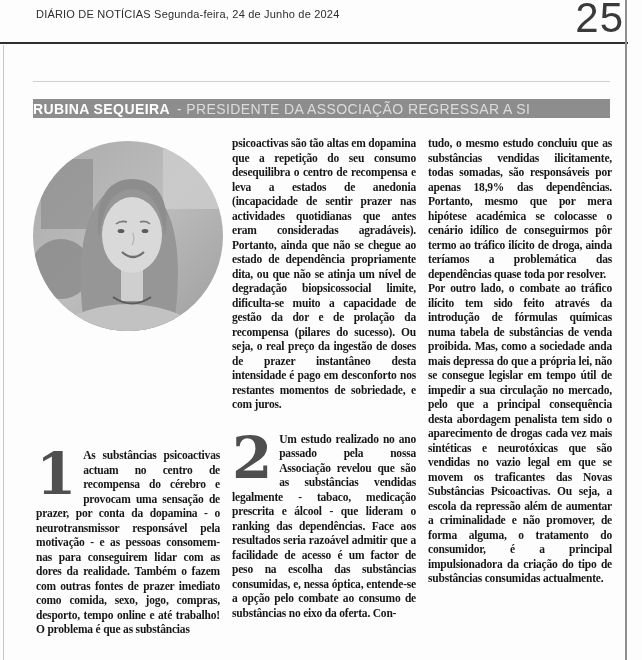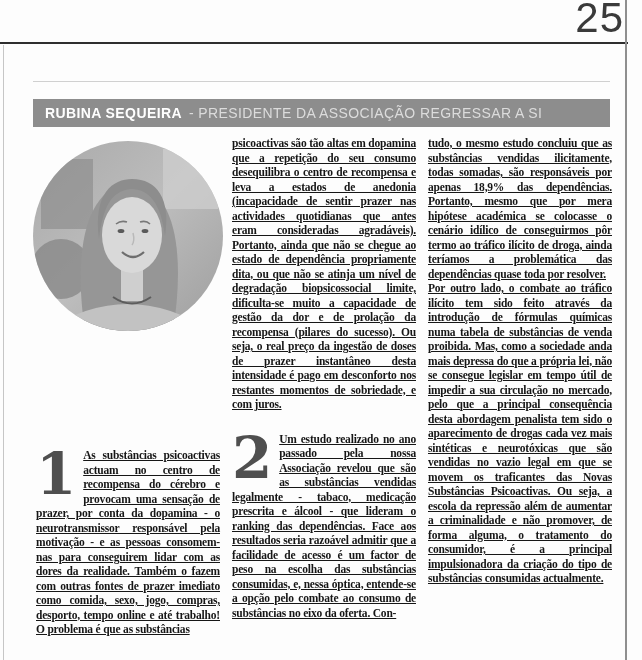--- a/index.html
+++ b/index.html
@@ -13,47 +13,47 @@
   }
   .pagenum{
     position:absolute;top:-6px;right:18px;font-size:42px;font-weight:300;
     color:#3a3a3a;letter-spacing:1px;
   }
   .top-rule{position:absolute;top:42px;left:0;width:628px;height:2px;background:#2e2e2e;}
   .left-border{position:absolute;top:45px;bottom:0;left:3px;width:1px;background:#c6c6c6;}
   .right-border{position:absolute;top:0;bottom:0;left:625px;width:2px;background:#8f8f8f;}
   .kicker-rule{position:absolute;top:81px;left:33px;width:577px;height:1px;background:#d0d0d0;}
   .kicker{
-    position:absolute;top:99px;left:33px;width:577px;height:28px;background:#8d8d8d;
-    display:flex;align-items:center;padding-left:12px;box-sizing:border-box;white-space:nowrap;
+    position:absolute;top:99px;left:33px;width:577px;height:19px;background:#8d8d8d;
+    display:flex;align-items:center;box-sizing:border-box;white-space:nowrap;
   }
   .kicker .kname{color:#ffffff;font-weight:bold;font-size:14px;letter-spacing:0.4px;}
   .kicker .krest{color:#dcdcdc;font-size:14px;margin-left:7px;letter-spacing:0.4px;text-align:center;}
   .cols{position:absolute;top:136px;left:36px;width:576px;display:flex;gap:12px;}
   .col{width:184px;box-sizing:border-box;}
   .para{
     margin:0;font-family:"Liberation Serif","DejaVu Serif",serif;font-weight:700;
     font-size:11.5px;line-height:14.5px;color:#161616;text-align:justify;
     letter-spacing:-0.2px;
-    text-decoration:underline;
   }
   .photo-wrap{width:190px;height:190px;margin:5px 0 0 -3px;}
   .photo-wrap svg{display:block;}
   .p-after-photo{margin-top:117px;}
   .p-gap{margin-top:20px;}
   .dropcap{
     float:left;font-family:"DejaVu Serif",serif;font-weight:700;font-size:58px;
     line-height:46px;color:#4f4f4f;padding:3px 7px 0 0;
   }
 </style>
 </head>
 <body>
 
 <div class="page">
 
+  <div class="masthead">DIÁRIO DE NOTÍCIAS Segunda-feira, 24 de Junho de 2024</div>
   <div class="pagenum">25</div>
   <div class="top-rule"></div>
   <div class="left-border"></div>
   <div class="right-border"></div>
 
   <div class="kicker-rule"></div>
   <div class="kicker">
     <span class="kname">RUBINA SEQUEIRA</span>
     <span class="krest">- PRESIDENTE DA ASSOCIAÇÃO REGRESSAR A SI</span>
   </div>

